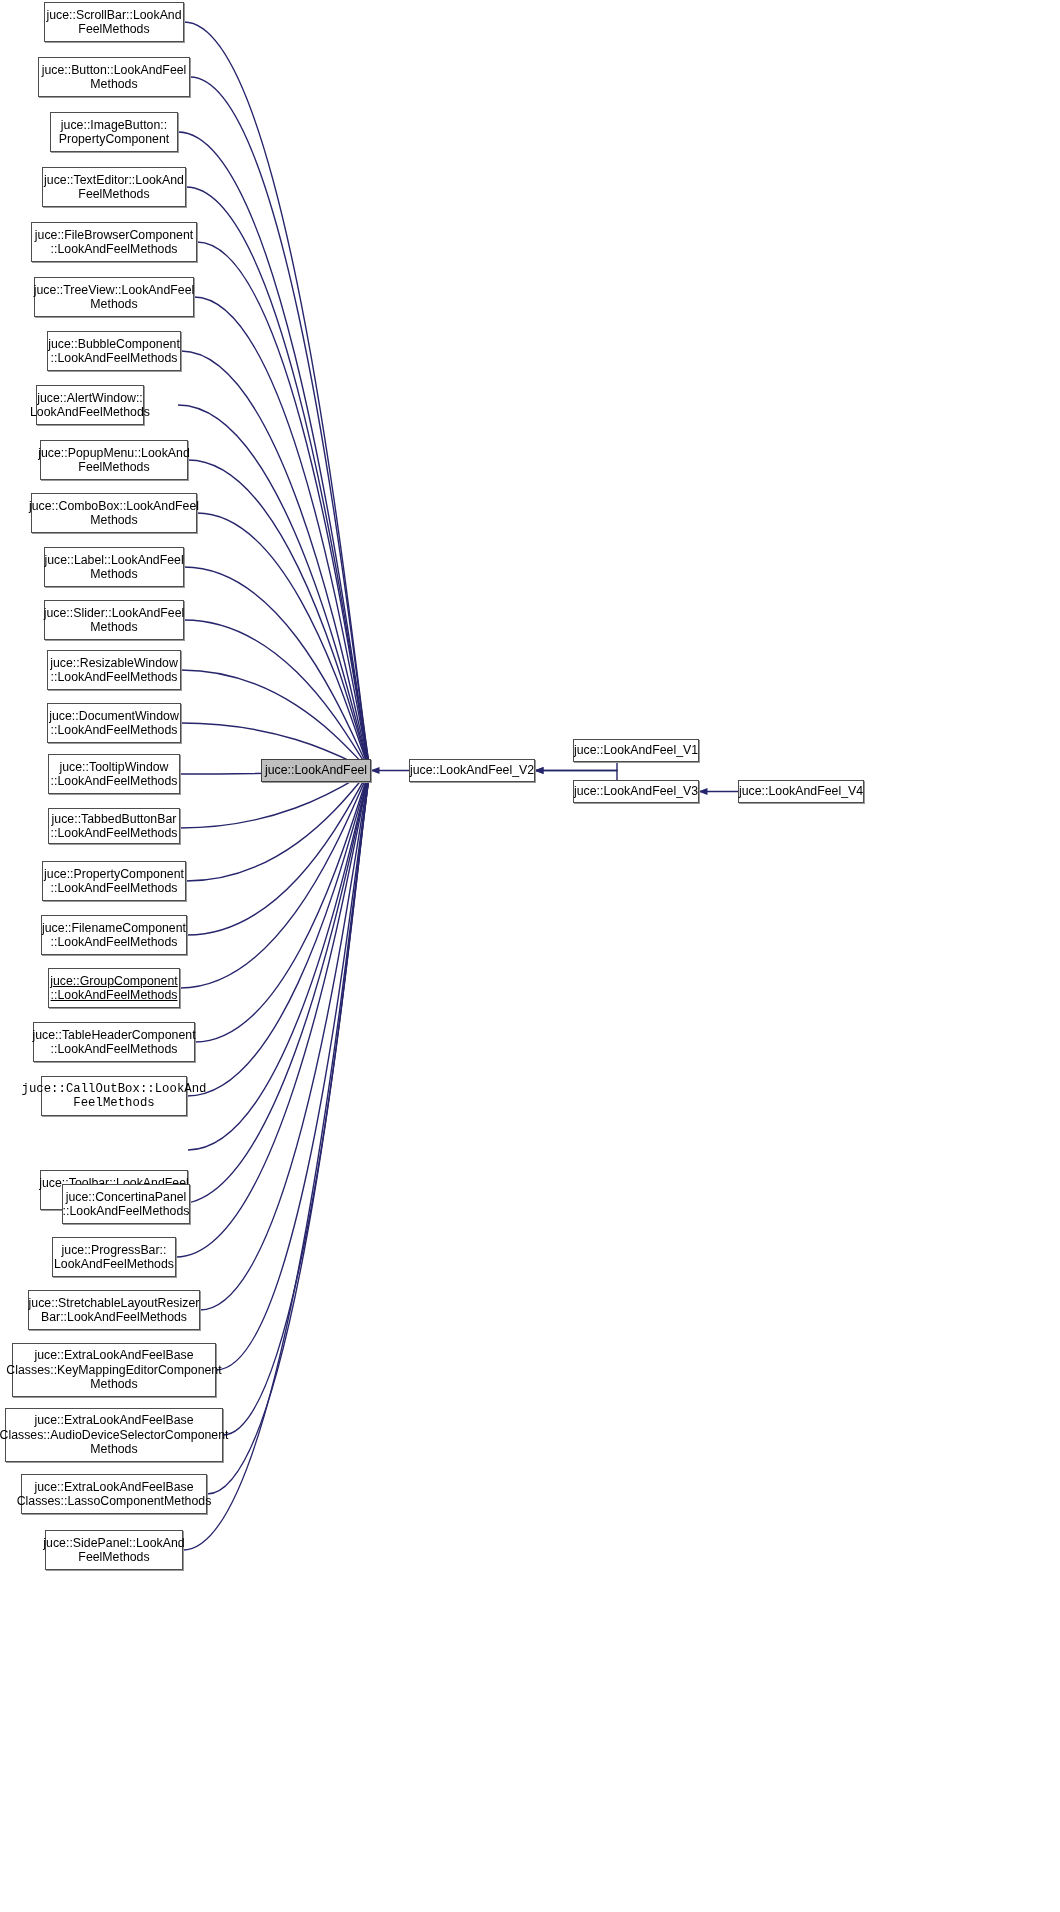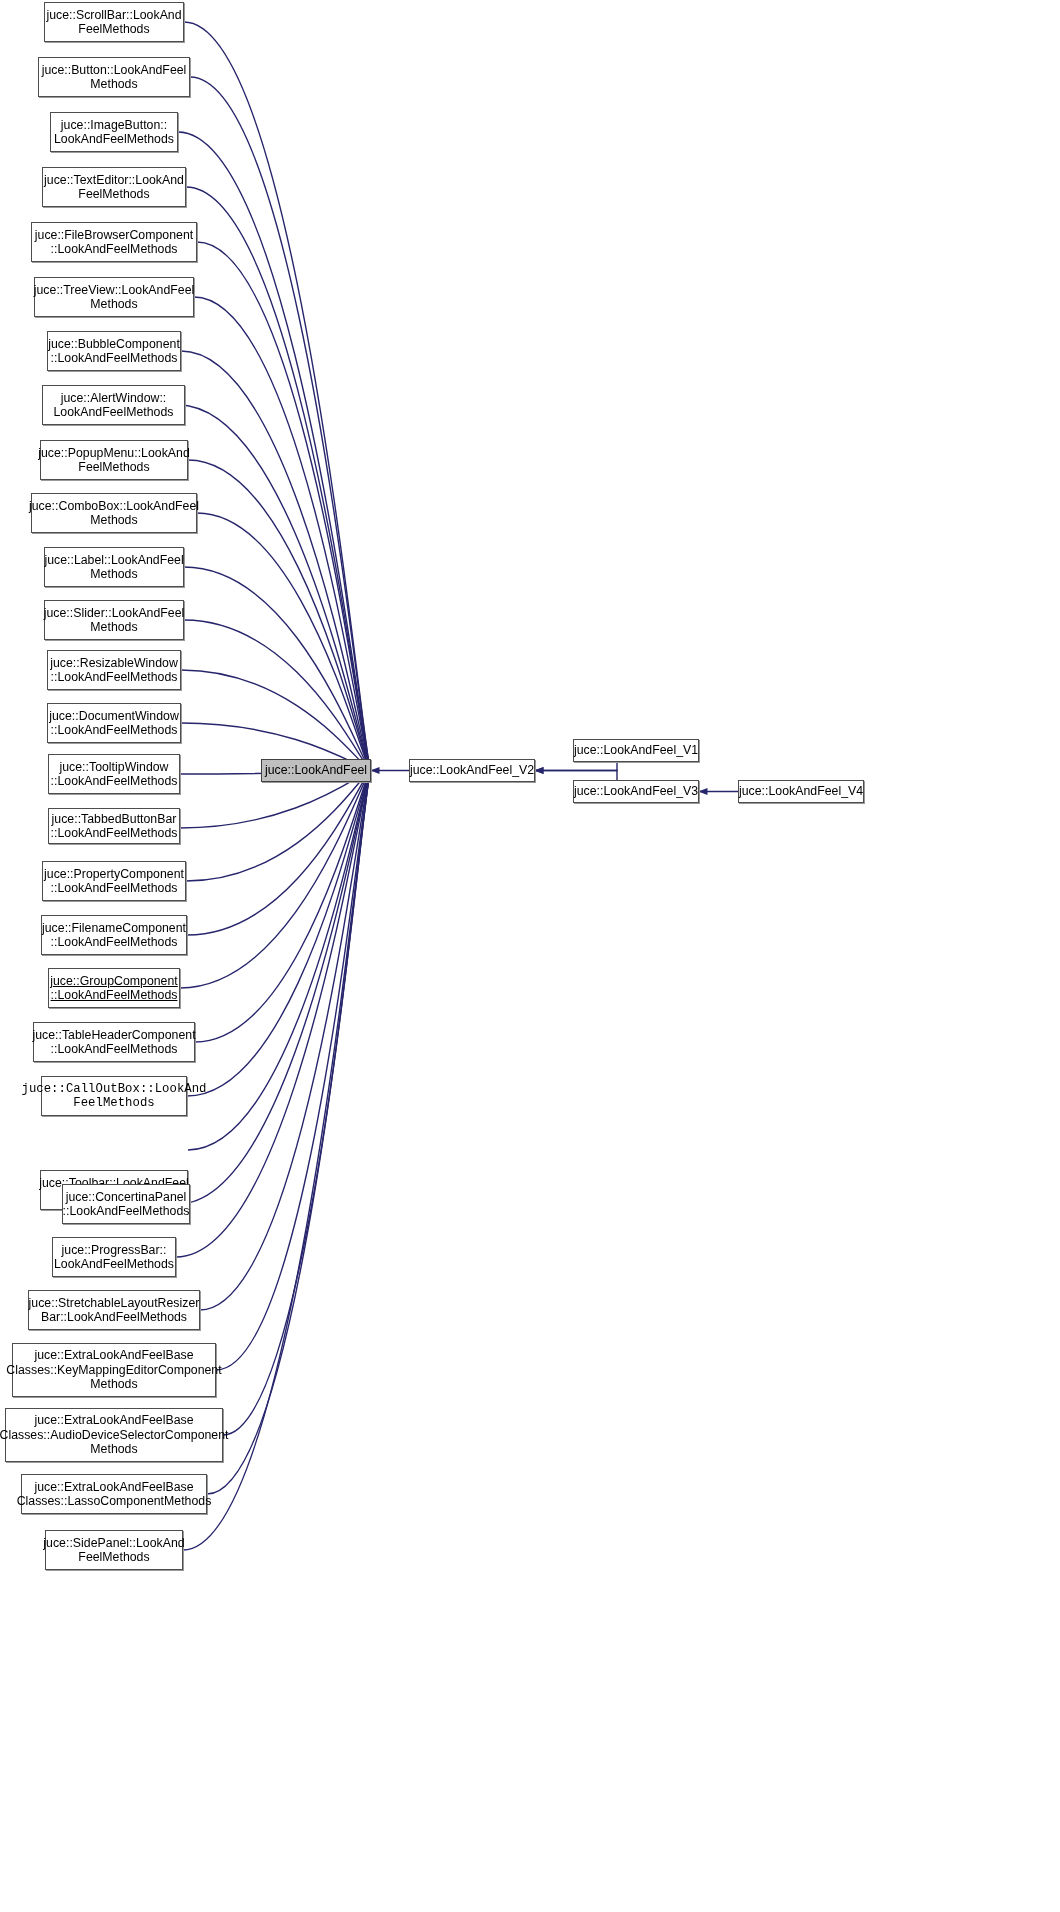--- a/index.html
+++ b/index.html
@@ -90,30 +90,30 @@
       <path d="M535,770.5 L453,770.5 L453,770.5 L371,770.5" fill="none" stroke="#27256b" stroke-width="1.4" marker-end="url(#arrow)"></path>
       <path d="M699,750.5 L617,750.5 L617,770.5 L535,770.5" fill="none" stroke="#27256b" stroke-width="1.4" marker-end="url(#arrow)"></path>
       <path d="M699,791.5 L617,791.5 L617,770.5 L535,770.5" fill="none" stroke="#27256b" stroke-width="1.4" marker-end="url(#arrow)"></path>
       <path d="M864,791.5 L781.5,791.5 L781.5,791.5 L699,791.5" fill="none" stroke="#27256b" stroke-width="1.4" marker-end="url(#arrow)"></path>
     </svg>
 <div class="node" style="left: 44px; top: 2px; width: 140px; height: 40px;">juce::ScrollBar::LookAnd
 FeelMethods</div>
     <div class="node" style="left: 38px; top: 57px; width: 152px; height: 40px;">juce::Button::LookAndFeel
 Methods</div>
     <div class="node" style="left: 50px; top: 112px; width: 128px; height: 40px;">juce::ImageButton::
-LookAndFeelMethods</div>
+PropertyComponent</div>
     <div class="node" style="left: 42px; top: 167px; width: 144px; height: 40px;">juce::TextEditor::LookAnd
 FeelMethods</div>
     <div class="node" style="left: 31px; top: 222px; width: 166px; height: 40px;">juce::FileBrowserComponent
 ::LookAndFeelMethods</div>
     <div class="node" style="left: 34px; top: 277px; width: 160px; height: 40px;">juce::TreeView::LookAndFeel
 Methods</div>
     <div class="node" style="left: 47px; top: 331px; width: 134px; height: 40px;">juce::BubbleComponent
 ::LookAndFeelMethods</div>
-    <div class="node" style="left: 42px; top: 385px; width: 143px; height: 40px; text-align: center;">juce::AlertWindow::
+    <div class="node" style="left: 36px; top: 385px; width: 108px; height: 40px; text-align: center;">juce::AlertWindow::
 LookAndFeelMethods</div>
     <div class="node" style="left: 40px; top: 440px; width: 148px; height: 40px;">juce::PopupMenu::LookAnd
 FeelMethods</div>
     <div class="node" style="left: 31px; top: 493px; width: 166px; height: 40px;">juce::ComboBox::LookAndFeel
 Methods</div>
     <div class="node" style="left: 44px; top: 547px; width: 140px; height: 40px;">juce::Label::LookAndFeel
 Methods</div>
     <div class="node" style="left: 44px; top: 600px; width: 140px; height: 40px;">juce::Slider::LookAndFeel
 Methods</div>
     <div class="node" style="left: 47px; top: 650px; width: 134px; height: 40px;">juce::ResizableWindow

